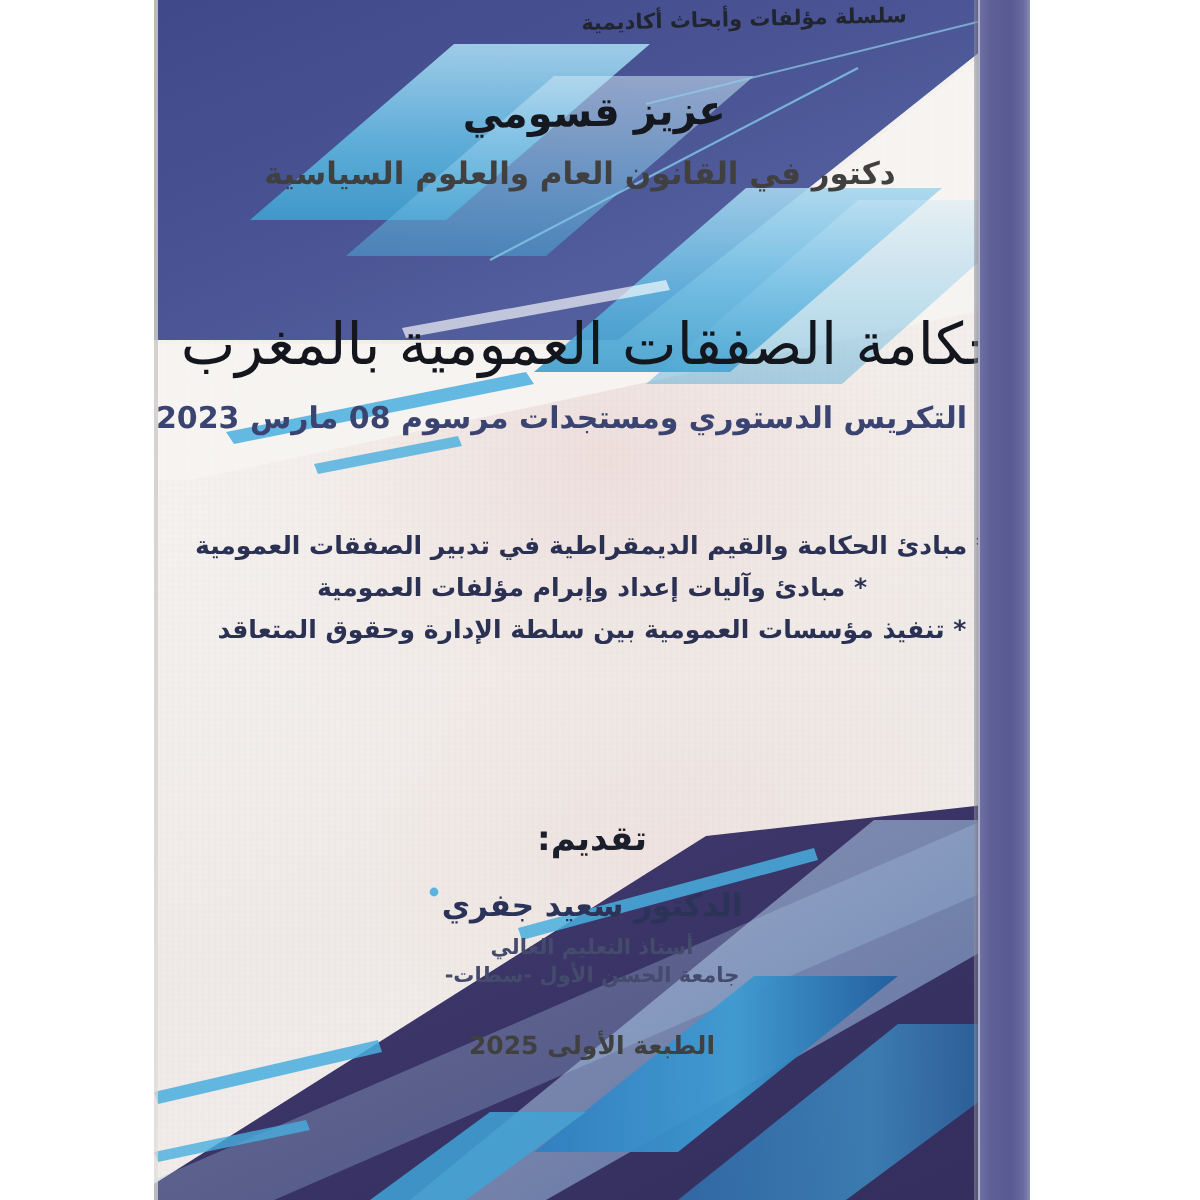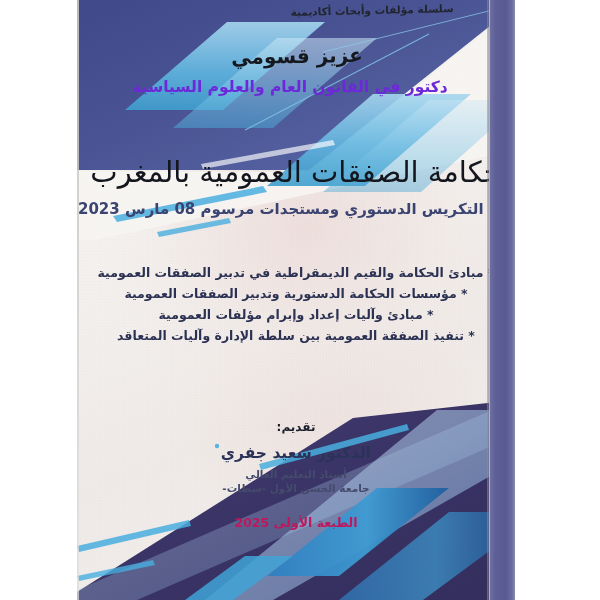--- a/index.html
+++ b/index.html
@@ -128,21 +128,21 @@
   }
 
   .author-role {
     position: absolute;
     top: 78px;
     right: 60px;
     width: 330px;
     font-family: "DejaVu Sans", sans-serif;
     font-size: 15.5px;
     font-weight: 700;
-    color: #6d28d9;
+    color: #404040;
     text-align: center;
     white-space: nowrap;
   }
 
   .main-title {
     position: absolute;
     top: 155px;
     left: 0; right: 0;
     font-family: "DejaVu Sans", sans-serif;
     font-size: 29px;
@@ -173,24 +173,24 @@
     font-family: "DejaVu Sans", sans-serif;
     font-size: 12.5px;
     font-weight: 600;
     color: #2b3152;
     line-height: 21px;
     white-space: nowrap;
   }
 
   .presenter-label {
     position: absolute;
-    top: 420px;
-    left: 0; right: 0;
-    font-family: "DejaVu Sans", sans-serif;
-    font-size: 12px;
+    top: 410px;
+    left: 0; right: 0;
+    font-family: "DejaVu Sans", sans-serif;
+    font-size: 17px;
     font-weight: 700;
     color: #1b1f2c;
     white-space: nowrap;
   }
   .presenter-name {
     position: absolute;
     top: 444px;
     left: 0; right: 0;
     font-family: "DejaVu Sans", sans-serif;
     font-size: 15.5px;
@@ -219,21 +219,21 @@
     white-space: nowrap;
   }
 
   .edition {
     position: absolute;
     top: 515px;
     left: 0; right: 0;
     font-family: "DejaVu Sans", sans-serif;
     font-size: 12.5px;
     font-weight: 700;
-    color: #be185d;
+    color: #404040;
     white-space: nowrap;
   }
 
   
   .publisher-logo {
     position: absolute;
     left: 14px;
     bottom: 8px;
     width: 74px;
     height: 62px;
@@ -334,23 +334,22 @@
       <div class="author-name">عزيز قسومي</div>
 
       <div class="author-role">دكتور في القانون العام والعلوم السياسية</div>
 
       <div class="main-title">حكامة الصفقات العمومية بالمغرب</div>
 
       <div class="subtitle">بين التكريس الدستوري ومستجدات مرسوم 08 مارس 2023</div>
 
       <div class="bullets">
         <div class="bullet-line">* مبادئ الحكامة والقيم الديمقراطية في تدبير الصفقات العمومية</div>
-        <div class="bullet-line">* مؤسسات الحكامة الدستورية وتدبير الصفقات العمومية</div>
         <div class="bullet-line">* مبادئ وآليات إعداد وإبرام مؤلفات العمومية</div>
-        <div class="bullet-line">* تنفيذ الصفقة العمومية بين سلطة الإدارة وآليات المتعاقد</div>
+        <div class="bullet-line">* تنفيذ مؤسسات العمومية بين سلطة الإدارة وحقوق المتعاقد</div>
       </div>
 
       <div class="presenter-label">تقديم:</div>
 
       <div class="presenter-name">الدكتور سعيد جفري</div>
 
       <div class="presenter-rank">أستاذ التعليم العالي</div>
 
       <div class="presenter-univ">جامعة الحسن الأول -سطات-</div>
 

